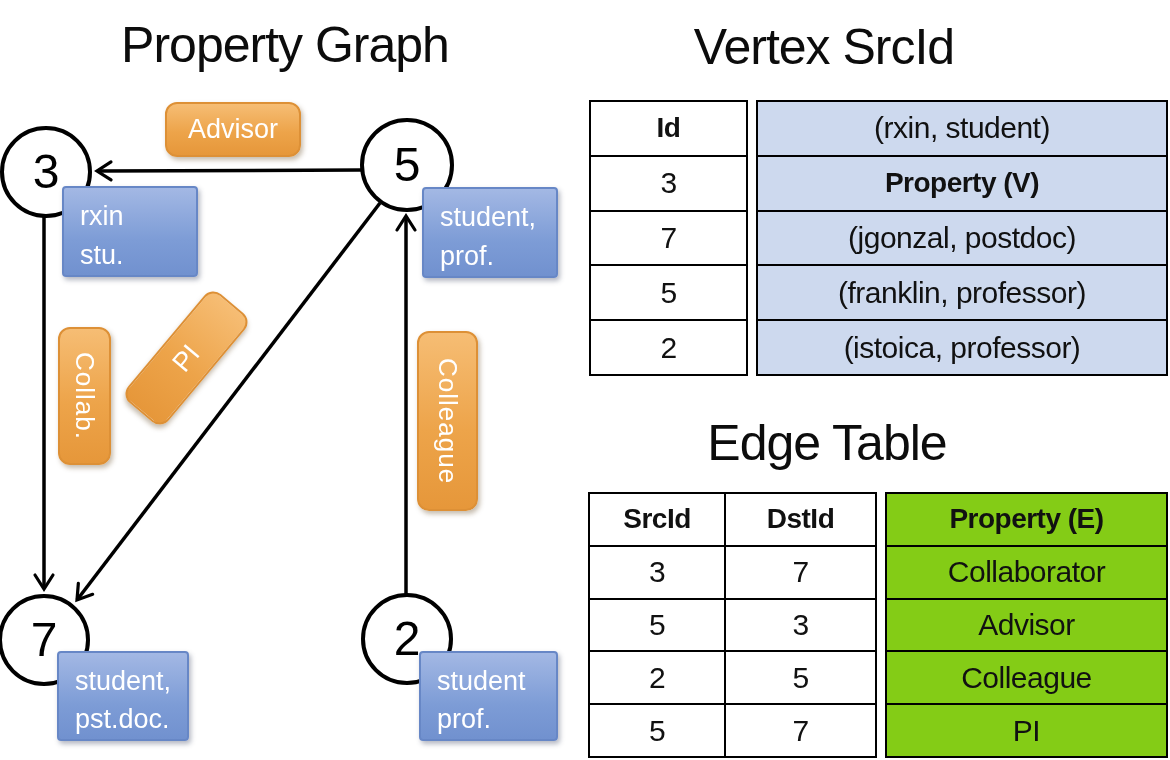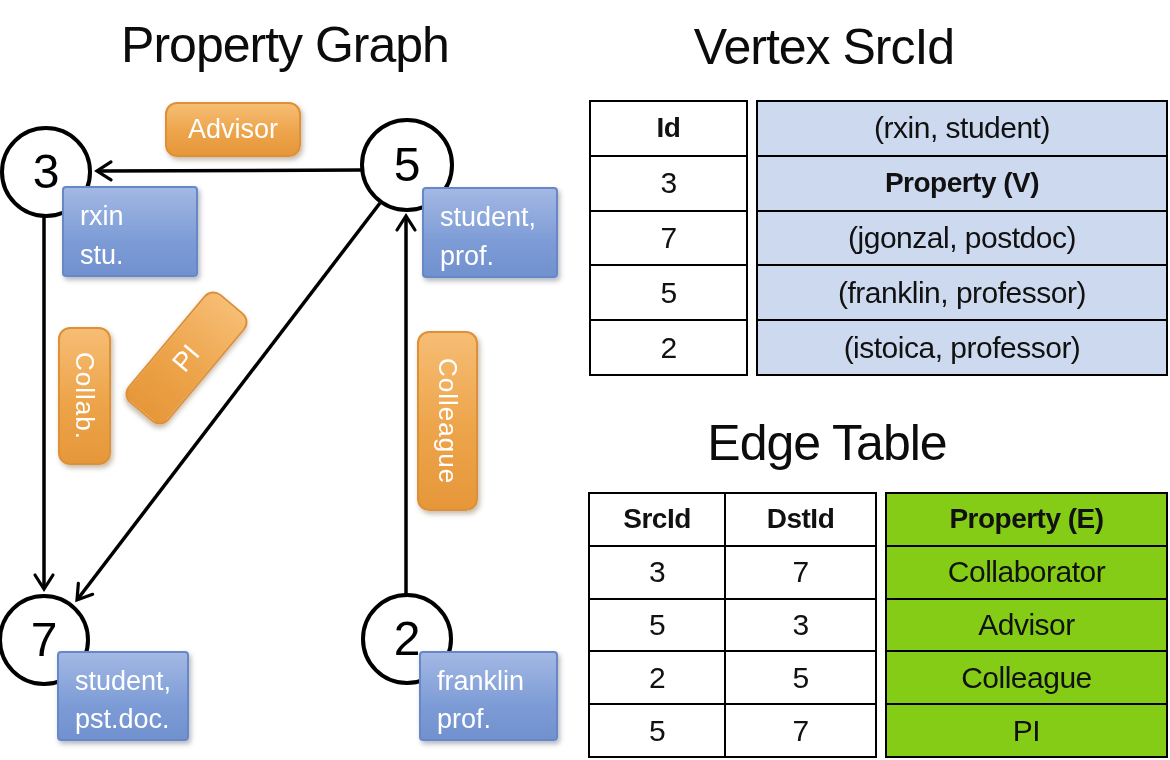--- a/index.html
+++ b/index.html
@@ -125,21 +125,21 @@
 
   <div class="pill pill-blue" style="left:57px; top:651px; width:132px; height:90px;">
     <span class="pill-lines">
       <span style="display:block;">student,</span>
       <span style="display:block;">pst.doc.</span>
     </span>
   </div>
 
   <div class="pill pill-blue" style="left:419px; top:651px; width:139px; height:90px;">
     <span class="pill-lines">
-      <span style="display:block;">franklin</span>
+      <span style="display:block;">student</span>
       <span style="display:block;">prof.</span>
     </span>
   </div>
 
   <div class="big-title" style="left:589px; top:18px; width:470px;">Vertex SrcId</div>
 
   <div class="tbl" style="left:589px; top:100px; width:579px; height:276px;">
     <div class="tbl-box" style="width:159px; background:#fff;">
       <div class="tcell thead">Id</div>
       <div class="tcell">3</div>

